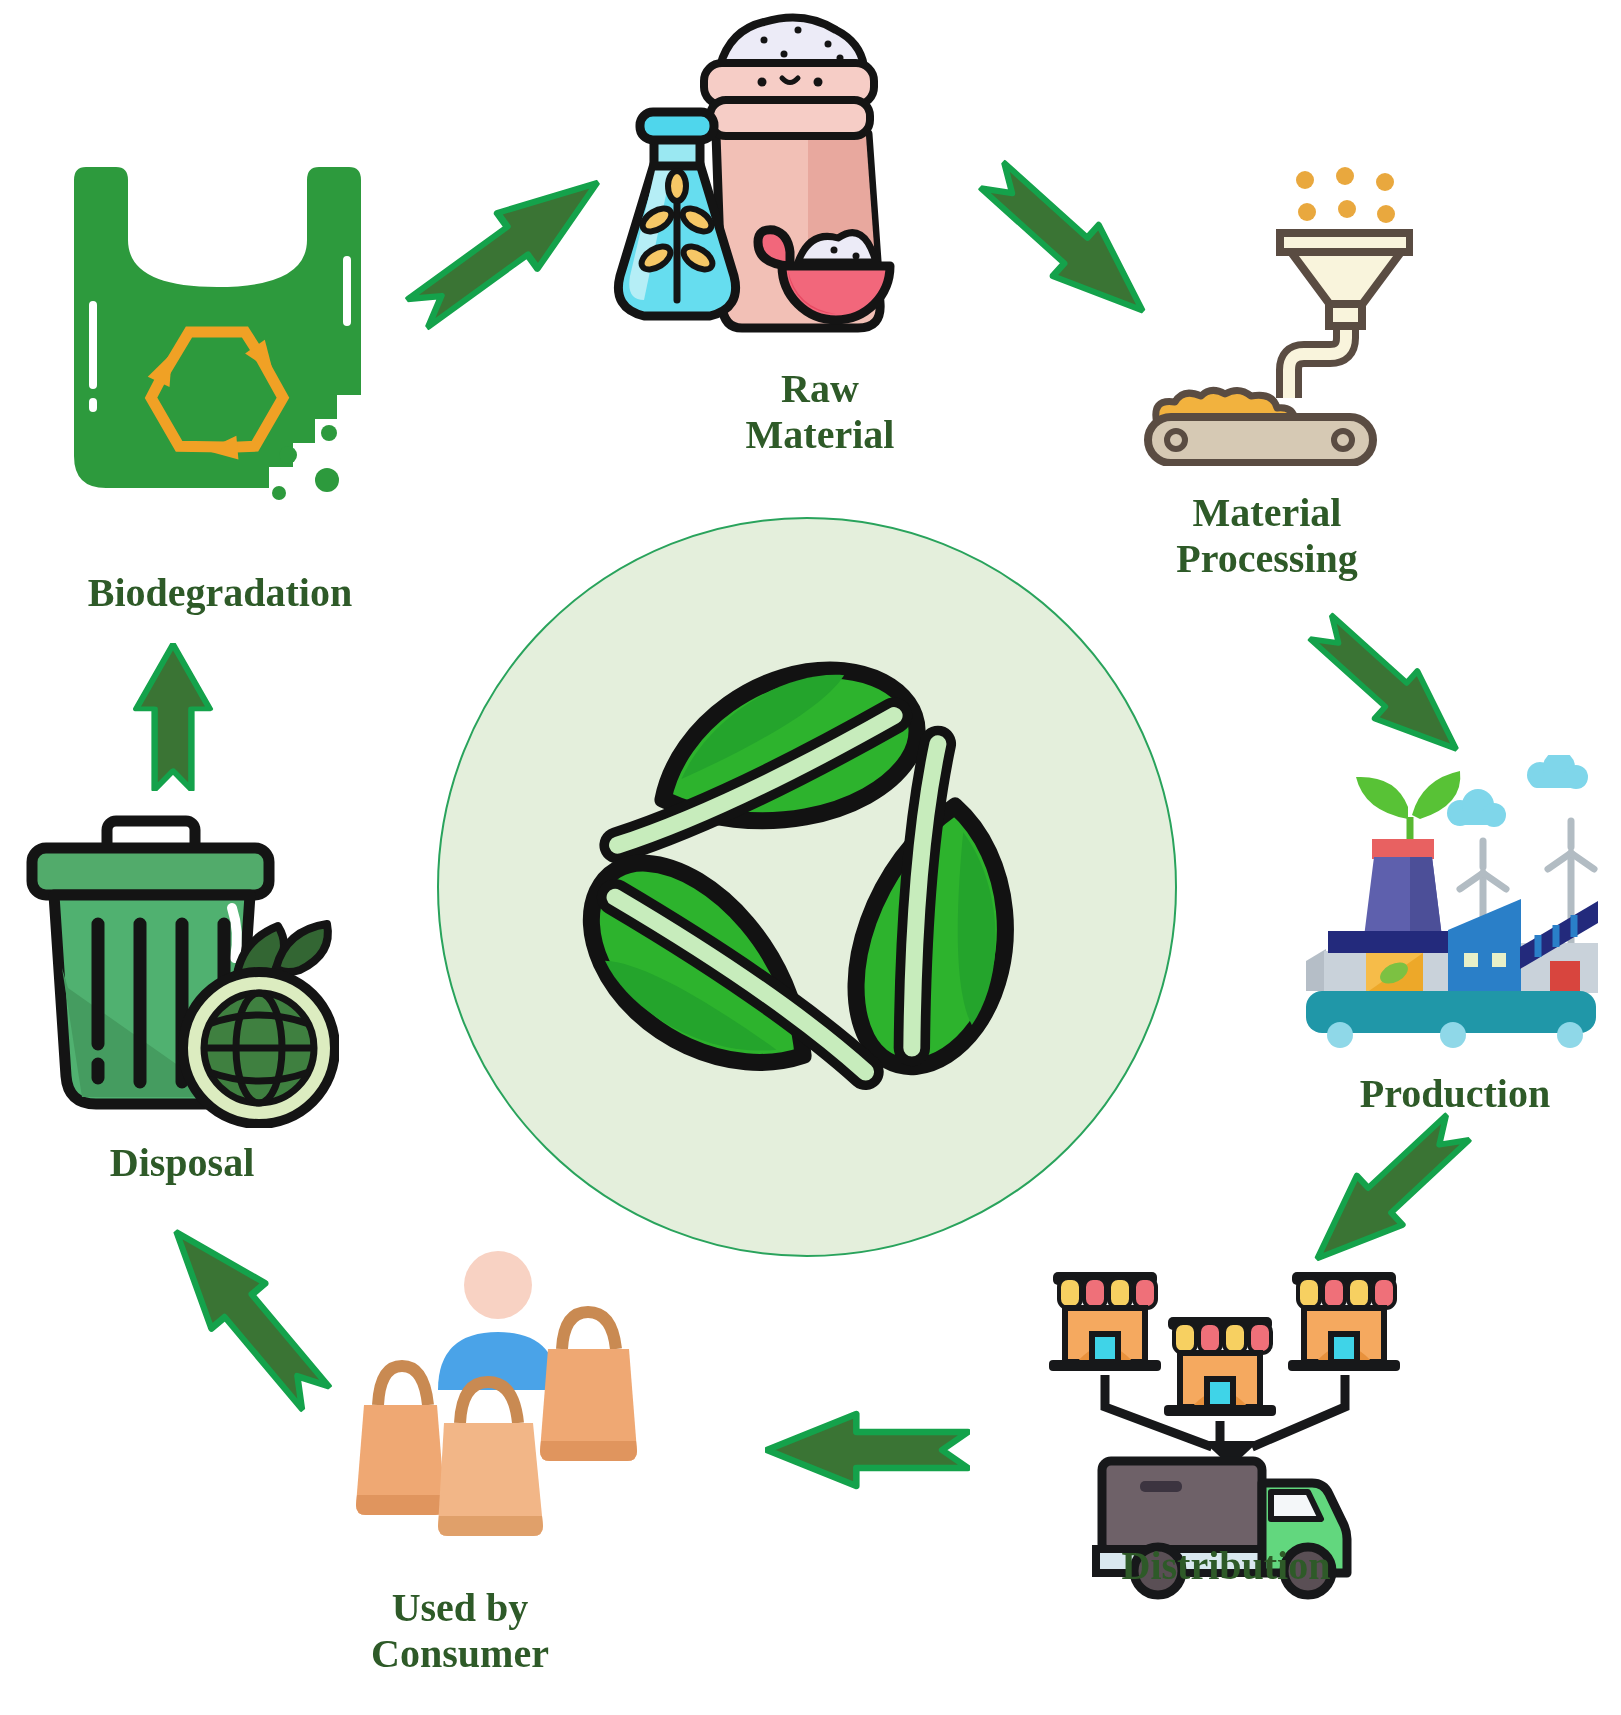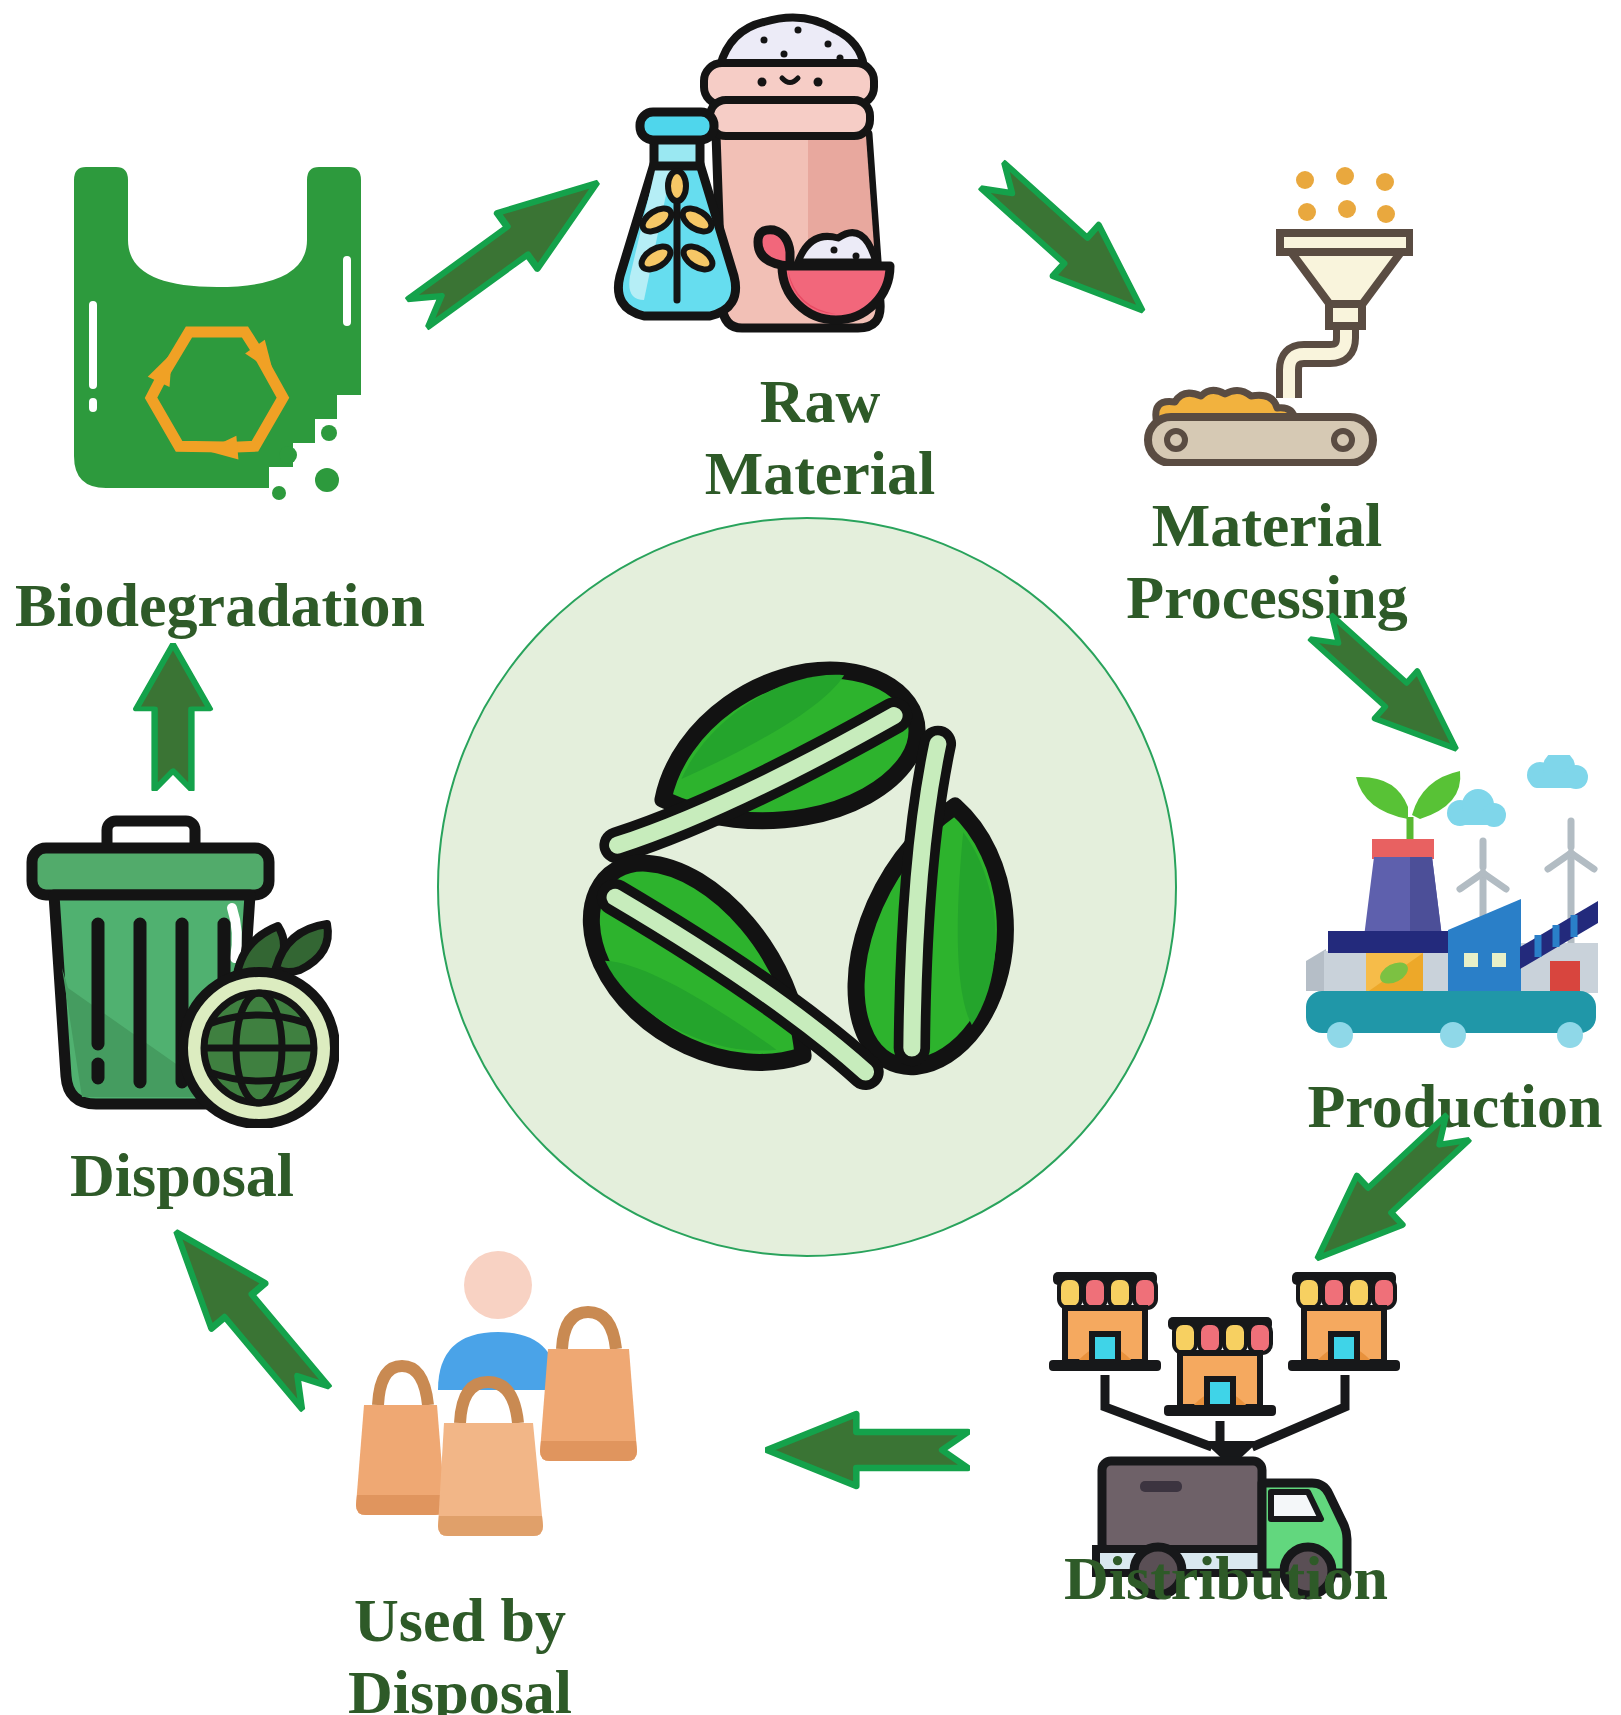--- a/index.html
+++ b/index.html
@@ -1,20 +1,20 @@
 <!DOCTYPE html>
 <html><head>
 <meta charset="utf-8">
 <style>
   html,body{margin:0;padding:0;background:#ffffff;}
   .canvas{position:relative;width:1621px;height:1715px;background:#ffffff;overflow:hidden;
           font-family:"Liberation Serif","DejaVu Serif",serif;}
   .stage-icon{position:absolute;}
   .stage-label{position:absolute;width:420px;text-align:center;white-space:pre-line;
-               font-weight:bold;font-size:62px;line-height:1.16;color:#2e5a28;}
+               font-weight:bold;font-size:40px;line-height:1.16;color:#2e5a28;}
   .arrow{position:absolute;}
   .center-circle{position:absolute;left:437px;top:517px;width:740px;height:740px;border-radius:50%;
                  background:#e4efdc;border:2px solid #29a35c;box-sizing:border-box;}
   .center-leaves{position:absolute;left:84px;top:84px;width:568px;height:568px;}
 </style>
 </head>
 <body>
 
 <div class="canvas">
 
@@ -228,21 +228,21 @@
 
       <path d="M 38,157 Q 40,118 62,118 Q 84,118 88,157" fill="none" stroke="#c98a52" stroke-width="12"></path>
       <path d="M 24,157 L 97,157 L 105,257 Q 105,267 95,267 L 26,267 Q 16,267 16,257 Z" fill="#efa873"></path>
       <path d="M 17,247 L 104,247 L 105,257 Q 105,267 95,267 L 26,267 Q 16,267 16,257 Z" fill="#e0955e"></path>
 
       <path d="M 120,175 Q 122,134 148,134 Q 174,134 178,175" fill="none" stroke="#c98a52" stroke-width="12"></path>
       <path d="M 104,175 L 193,175 L 203,278 Q 203,288 193,288 L 108,288 Q 98,288 98,278 Z" fill="#f2b687"></path>
       <path d="M 99,268 L 202,268 L 203,278 Q 203,288 193,288 L 108,288 Q 98,288 98,278 Z" fill="#e0a06a"></path>
     </svg>
     <div class="stage-label" style="left:250px;top:1585px">Used by
-Disposal</div>
+Consumer</div>
   </div>
 
   <div>
     <svg class="stage-icon" style="left:24px;top:756px;width:315px;height:372px" viewBox="0 0 315 372">
       <rect x="83" y="65" width="88" height="32" rx="9" fill="none" stroke="#141414" stroke-width="11"></rect>
       <rect x="8" y="92" width="237" height="47" rx="14" fill="#52ab6b" stroke="#141414" stroke-width="11"></rect>
       <path d="M 30,139 H 226 L 214,320 Q 212,348 184,348 H 72 Q 44,348 42,320 Z" fill="#50b170" stroke="#141414" stroke-width="11" stroke-linejoin="round"></path>
       <polygon points="38,212 58,341 192,341 192,336 44,232" fill="#459c60"></polygon>
       <path d="M 208,152 Q 216,176 211,202" stroke="#ffffff" stroke-width="10" stroke-linecap="round" fill="none"></path>
       <path d="M 74,168 V 288 M 74,308 V 322 M 116,168 V 326 M 158,168 V 326 M 200,168 V 232" stroke="#141414" stroke-width="13" stroke-linecap="round" fill="none"></path>

